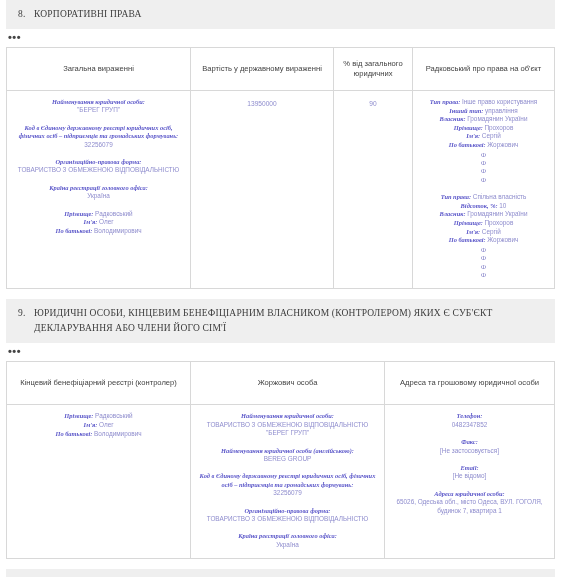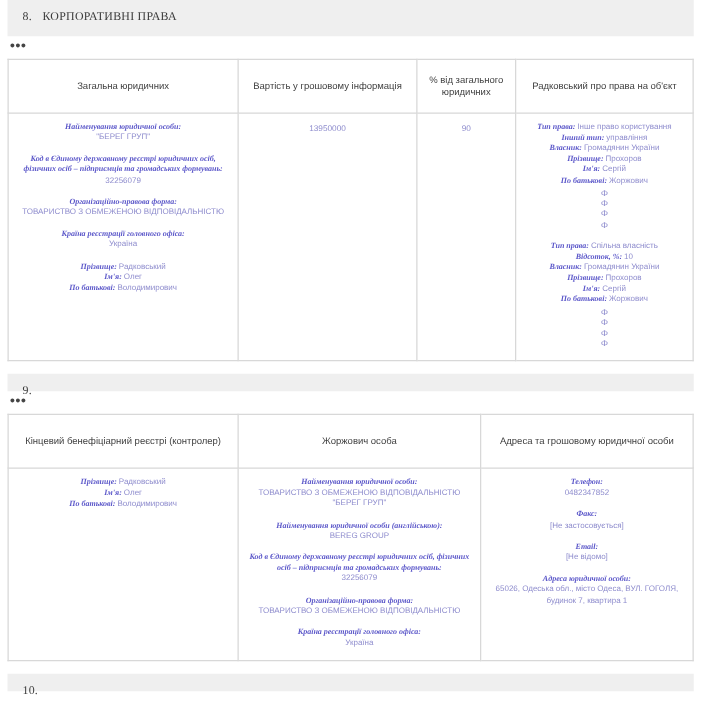--- a/index.html
+++ b/index.html
@@ -155,22 +155,22 @@
 
   <table class="decl">
     <colgroup>
       <col style="width:184px">
         <col style="width:143px">
         <col style="width:79px">
         <col style="width:142px">
     </colgroup>
     <thead>
       <tr>
-        <th>Загальна юридичних</th>
-        <th>Вартість у грошовому інформація</th>
+        <th>Загальна вираженні</th>
+        <th>Вартість у державному вираженні</th>
         <th>% від загального юридичних</th>
         <th>Радковський про права на об'єкт</th>
       </tr>
     </thead>
     <tbody>
       <tr>
 
         <td>
           <div class="fblock">
             <div class="flabel">Найменування юридичної особи:</div>
@@ -275,20 +275,21 @@
             </div>
           </div>
         </td>
       </tr>
     </tbody>
   </table>
 
   <div class="section-bar">
     <div class="sec-inner">
       <span class="sec-num">9.</span>
+      <span>ЮРИДИЧНІ ОСОБИ, КІНЦЕВИМ БЕНЕФІЦІАРНИМ ВЛАСНИКОМ (КОНТРОЛЕРОМ) ЯКИХ Є СУБ'ЄКТ ДЕКЛАРУВАННЯ АБО ЧЛЕНИ ЙОГО СІМ'Ї</span>
     </div>
   </div>
 
   <div class="dots">•••</div>
 
   <table class="decl">
     <colgroup>
       <col style="width:184px">
         <col style="width:194px">
         <col style="width:170px">

